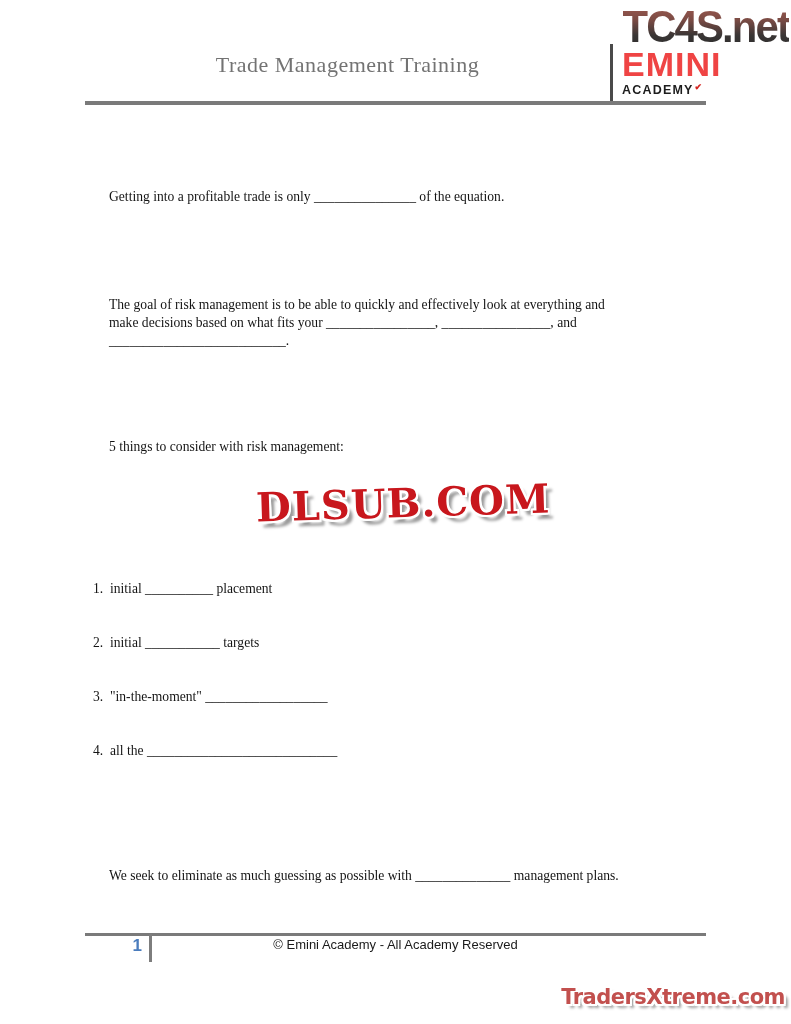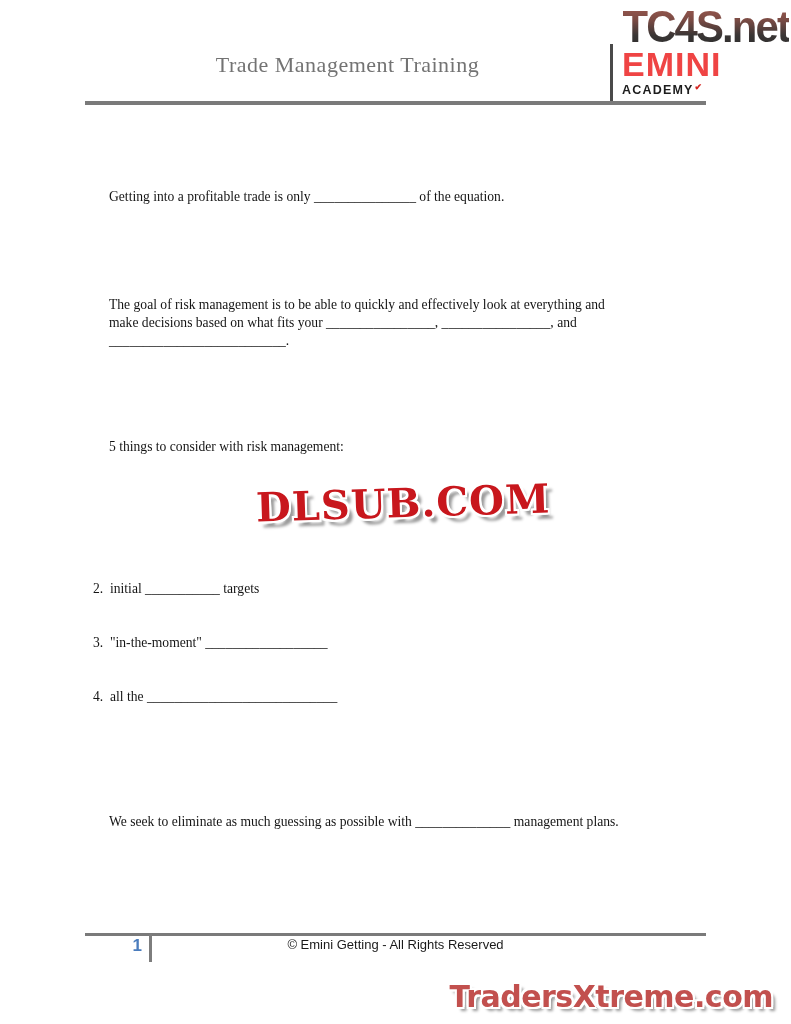--- a/index.html
+++ b/index.html
@@ -117,24 +117,24 @@
     transform: rotate(-1.8deg);
     text-shadow:
       -2px -2px 0 #ffffff, 2px -2px 0 #ffffff,
       -2px  2px 0 #ffffff, 2px  2px 0 #ffffff,
        0   -2px 0 #ffffff, 0    2px 0 #ffffff,
       -2px  0   0 #ffffff, 2px  0   0 #ffffff,
        5px  6px 3px #9a9a9a;
   }
   .tradersxtreme {
     position: absolute;
-    right: 18px; top: 977px;
+    right: 6px; top: 977px;
     font-family: "DejaVu Sans", sans-serif;
     font-weight: 800;
-    font-size: 30px;
+    font-size: 21px;
     line-height: 40px;
     letter-spacing: -0.5px;
     color: #c2504e;
     text-shadow:
       -2px -2px 0 #ffffff, 2px -2px 0 #ffffff,
       -2px  2px 0 #ffffff, 2px  2px 0 #ffffff,
        0   -2px 0 #ffffff, 0    2px 0 #ffffff,
       -2px  0   0 #ffffff, 2px  0   0 #ffffff,
        4px  4px 3px #9a9a9a;
   }
@@ -190,20 +190,21 @@
   <div class="body-content">
     <p class="p-intro">Getting into a profitable trade is only _______________ of the equation.</p>
 
     <p class="p-goal"><span>The </span><span class="bold">goal of risk management</span><span> is to be able to quickly and effectively look at everything and
 make decisions based on what fits your ________________, ________________, and
 __________________________.</span></p>
 
     <p class="p-risk">5 things to consider with risk management:</p>
 
     <div class="risk-list">
+      <div>1.  initial __________ placement</div>
       <div>2.  initial ___________ targets</div>
       <div>3.  "in-the-moment" __________________</div>
       <div>4.  all the ____________________________</div>
     </div>
 
     <p class="p-guess">We seek to eliminate as much guessing as possible with ______________ management plans.</p>
 
 
     
     
@@ -211,15 +212,15 @@
 
     
   </div>
 
   <div class="dlsub">DLSUB.COM</div>
   <div class="tradersxtreme">TradersXtreme.com</div>
 
   <div class="footer-rule"></div>
   <div class="page-number">1</div>
   <div class="footer-vbar"></div>
-  <div class="footer-copy">© Emini Getting - All Rights Reserved</div>
+  <div class="footer-copy">© Emini Academy - All Academy Reserved</div>
 
 </div>
 
 </body></html>

